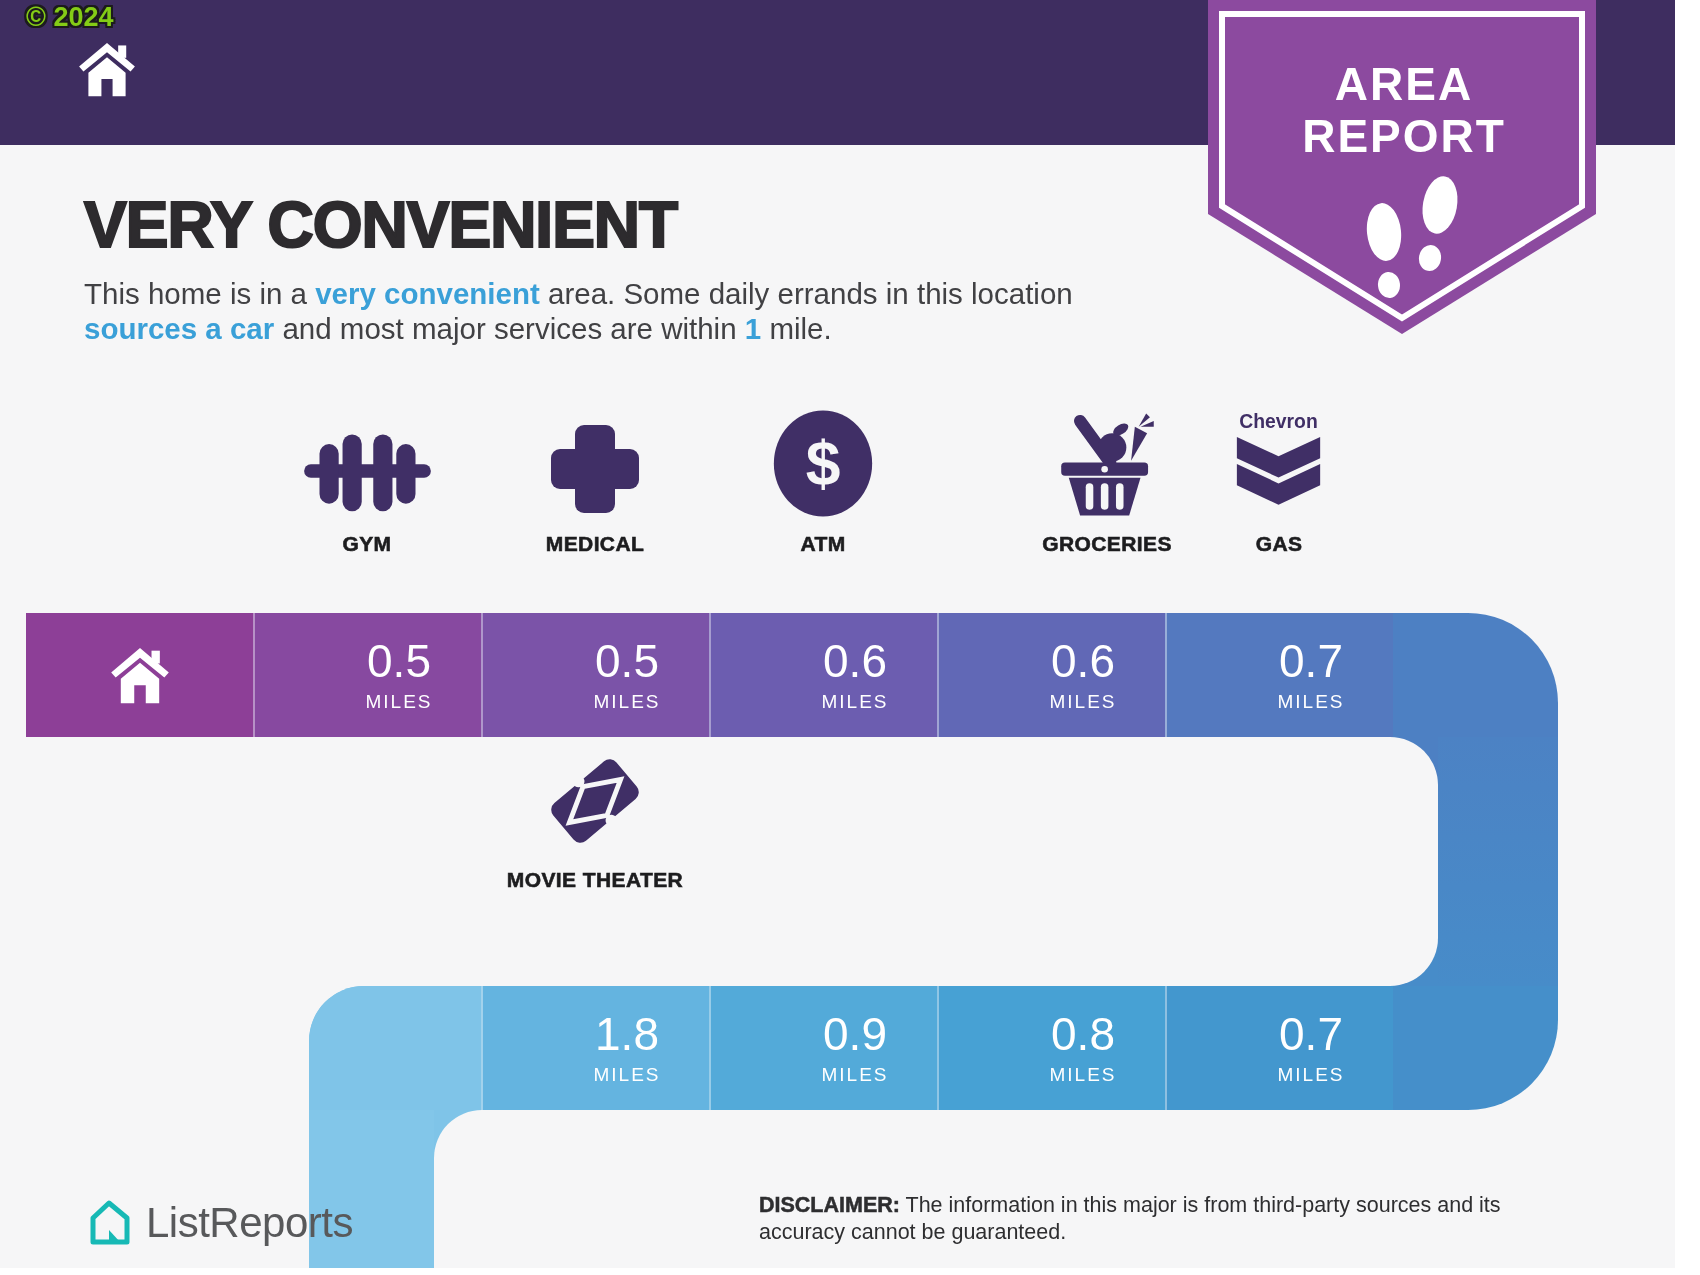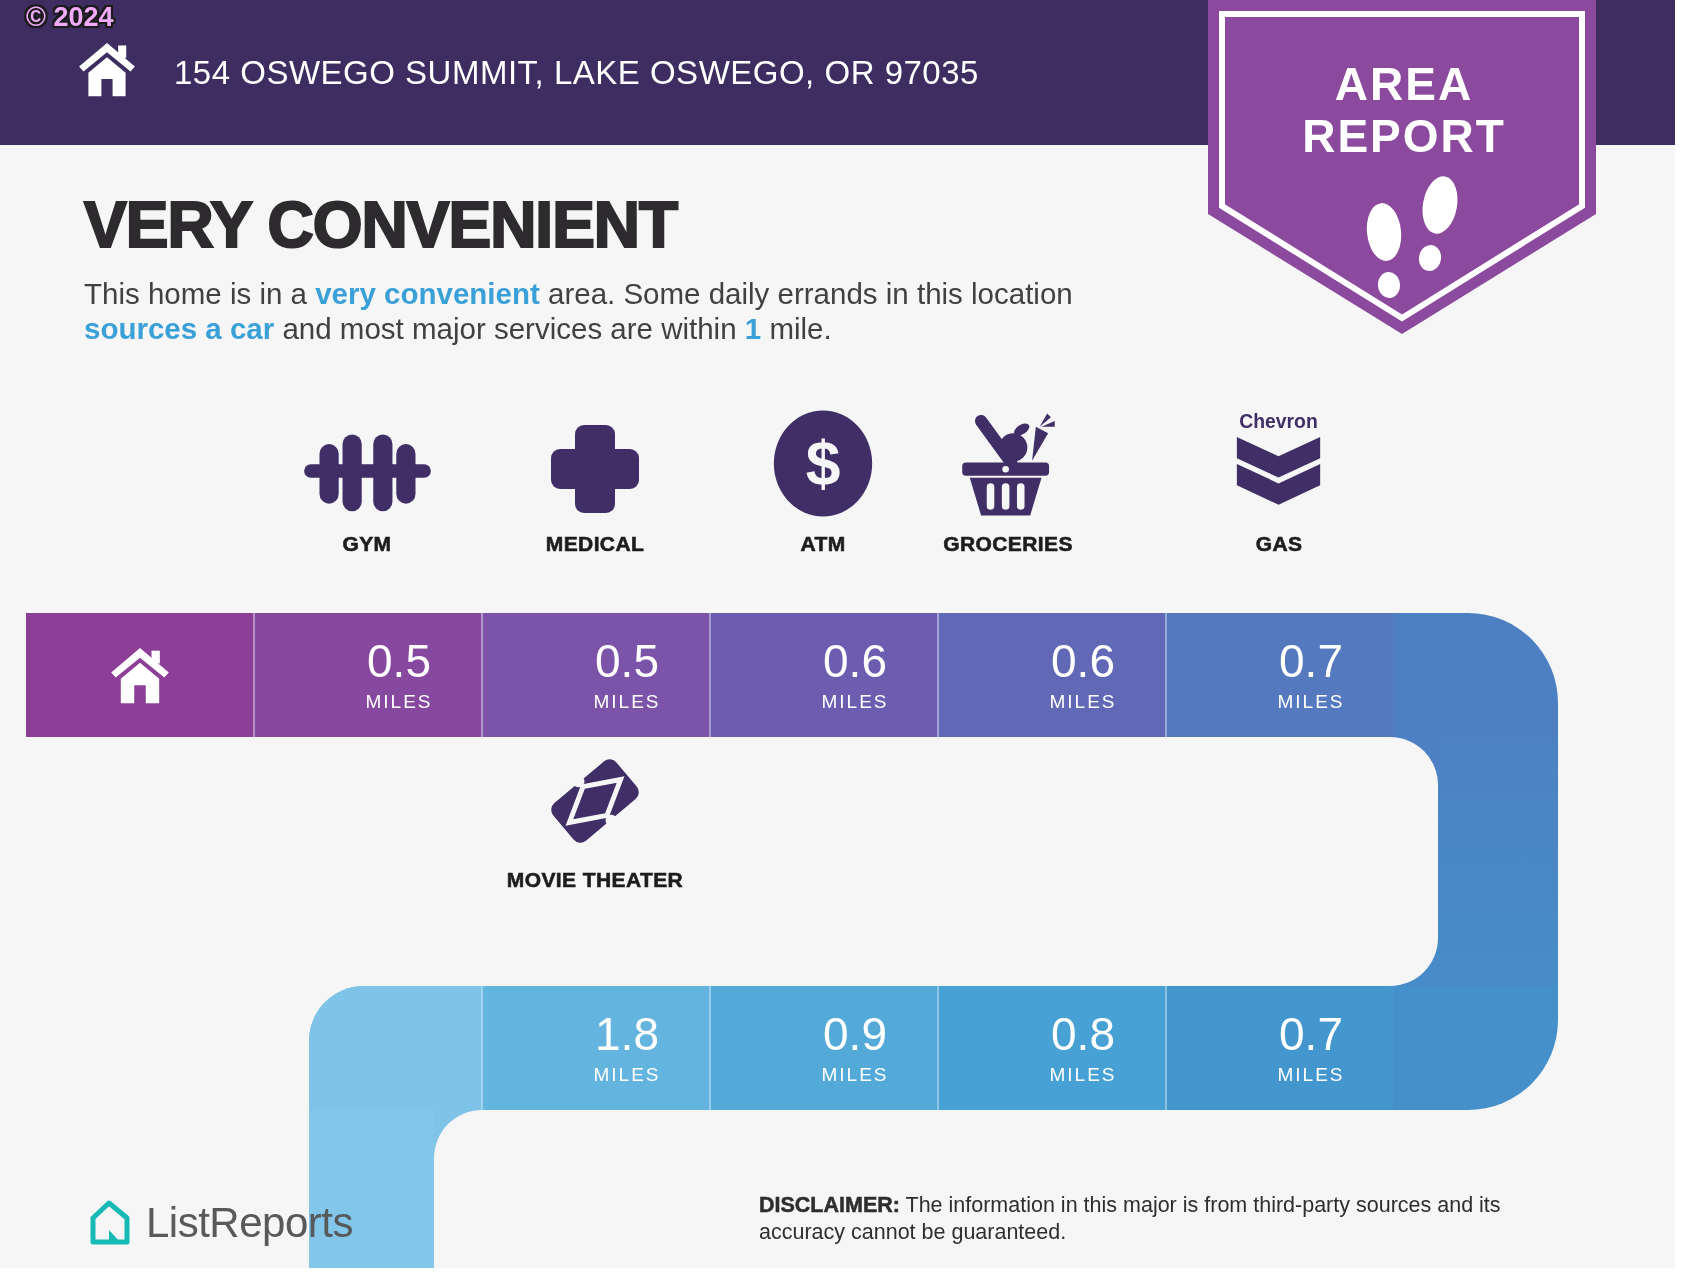--- a/index.html
+++ b/index.html
@@ -2,21 +2,21 @@
 <html style="--page-bg: #f6f6f7; --header-bg: #3e2d60; --badge-purple: #8c4a9f; --icon-purple: #402f66; --accent-blue: #3aa0d8; --title-color: #2d2b2e; --body-color: #414144; --label-color: #1d1d1f; --logo-teal: #17b9b5; --logo-text: #58595b; --disclaimer-color: #2e2e30; --band1-tail: #4d80c3; --connector-top: #4c82c4; --connector-bottom: #478cc9; --band2-tail: #458fca; --column-left: #82c6e9;"><head>
 <meta charset="utf-8">
 <style>
   html,body{margin:0;padding:0;background:#ffffff;}
   .page{position:relative;width:1700px;height:1275px;background:#ffffff;overflow:hidden;
         font-family:"Liberation Sans", sans-serif;}
   .content{position:absolute;left:0;top:0;width:1675px;height:1268px;background:var(--page-bg,#f6f6f7);}
 
   
   .header{position:absolute;left:0;top:0;width:1675px;height:145px;background:var(--header-bg,#3e2d60);}
-  .copyright{position:absolute;left:26px;top:2px;color:#f0abfc;font-size:27px;font-weight:700;
+  .copyright{position:absolute;left:26px;top:2px;color:#84cc16;font-size:27px;font-weight:700;
       text-shadow:-2px 0 #1c1c1c,2px 0 #1c1c1c,0 -2px #1c1c1c,0 2px #1c1c1c,
                   -2px -2px #1c1c1c,2px 2px #1c1c1c,-2px 2px #1c1c1c,2px -2px #1c1c1c;}
   .header-home{position:absolute;left:76px;top:34px;}
   .address{position:absolute;left:174px;top:0;height:145px;display:flex;align-items:center;
       color:#fff;font-size:33px;letter-spacing:.5px;font-weight:400;}
 
   
   .badge{position:absolute;left:1208px;top:0;z-index:6;}
   .badge text{font-family:"Liberation Sans",sans-serif;font-weight:700;letter-spacing:2px;}
 
@@ -68,21 +68,20 @@
     <div class="copyright">© 2024</div>
     <div class="header-home">
       <svg width="62" height="70" viewBox="0 0 100 92">
         <g fill="#ffffff">
           <rect x="68" y="8" width="13" height="20"></rect>
           <path d="M50 4 L95 42 L88 50 L50 19 L12 50 L5 42 Z"></path>
           <path d="M20 52 L50 27 L80 52 L80 90 L59 90 L59 62 L41 62 L41 90 L20 90 Z"></path>
         </g>
       </svg>
     </div>
-    <div class="address">154 OSWEGO SUMMIT, LAKE OSWEGO, OR 97035</div>
   </div>
 
   <h1 class="title">VERY CONVENIENT</h1>
   <p class="desc"><span>This home is in a </span><span class="hl">very convenient</span><span> area. Some daily errands in this location </span><span class="hl">sources a car</span><span> and most major services are within </span><span class="hl">1</span><span> mile.</span></p>
 
   <div class="row1">
     <div class="cat" style="left:253px">
       <svg width="135" height="96" viewBox="0 0 140 100">
         <g fill="var(--icon-purple,#402f66)">
           <rect x="4" y="43" width="132" height="14" rx="7"></rect>
@@ -103,21 +102,21 @@
       </svg>
       <div class="label">MEDICAL</div>
     </div>
     <div class="cat" style="left:709px">
       <svg width="104" height="110" viewBox="0 0 110 115">
         <ellipse cx="55" cy="57" rx="52" ry="56" fill="var(--icon-purple,#402f66)"></ellipse>
         <text x="55" y="80" font-size="66" font-weight="700" fill="#f6f6f7" text-anchor="middle" font-family="Liberation Sans, sans-serif">$</text>
       </svg>
       <div class="label">ATM</div>
     </div>
-    <div class="cat" style="left:894px">
+    <div class="cat" style="left:993px">
       <svg width="118" height="110" viewBox="0 0 125 115">
         <g fill="var(--icon-purple,#402f66)">
           <line x1="34" y1="12" x2="66" y2="56" stroke="var(--icon-purple,#402f66)" stroke-width="13" stroke-linecap="round"></line>
           <circle cx="68" cy="40" r="15"></circle>
           <ellipse cx="77" cy="21" rx="9" ry="5" transform="rotate(-32 77 21)"></ellipse>
           <polygon points="92,18 105,25 88,54"></polygon>
           <path d="M96 18 L104 4 L108 8 Z"></path>
           <path d="M98 18 L112 12 L112 18 Z"></path>
           <rect x="14" y="56" width="92" height="14" rx="4"></rect>
           <polygon points="22,72 98,72 86,112 34,112"></polygon>

